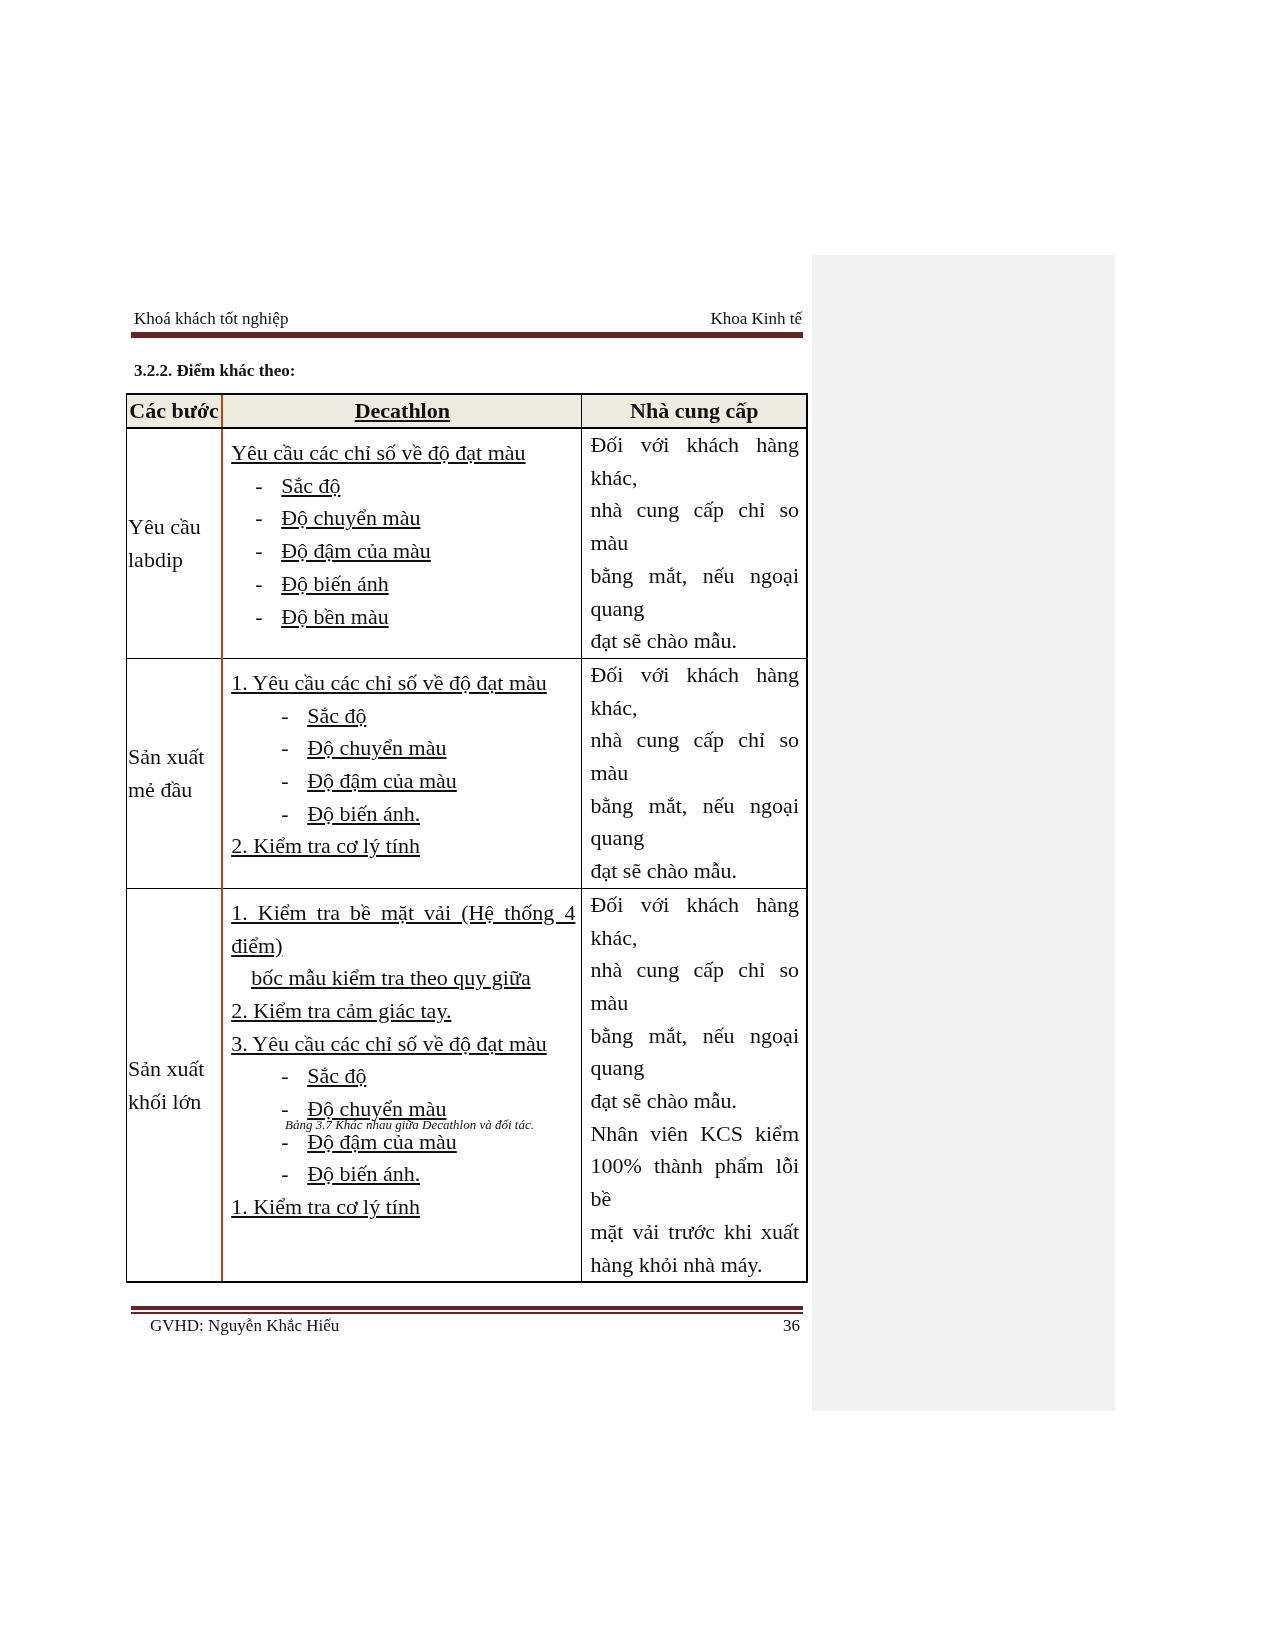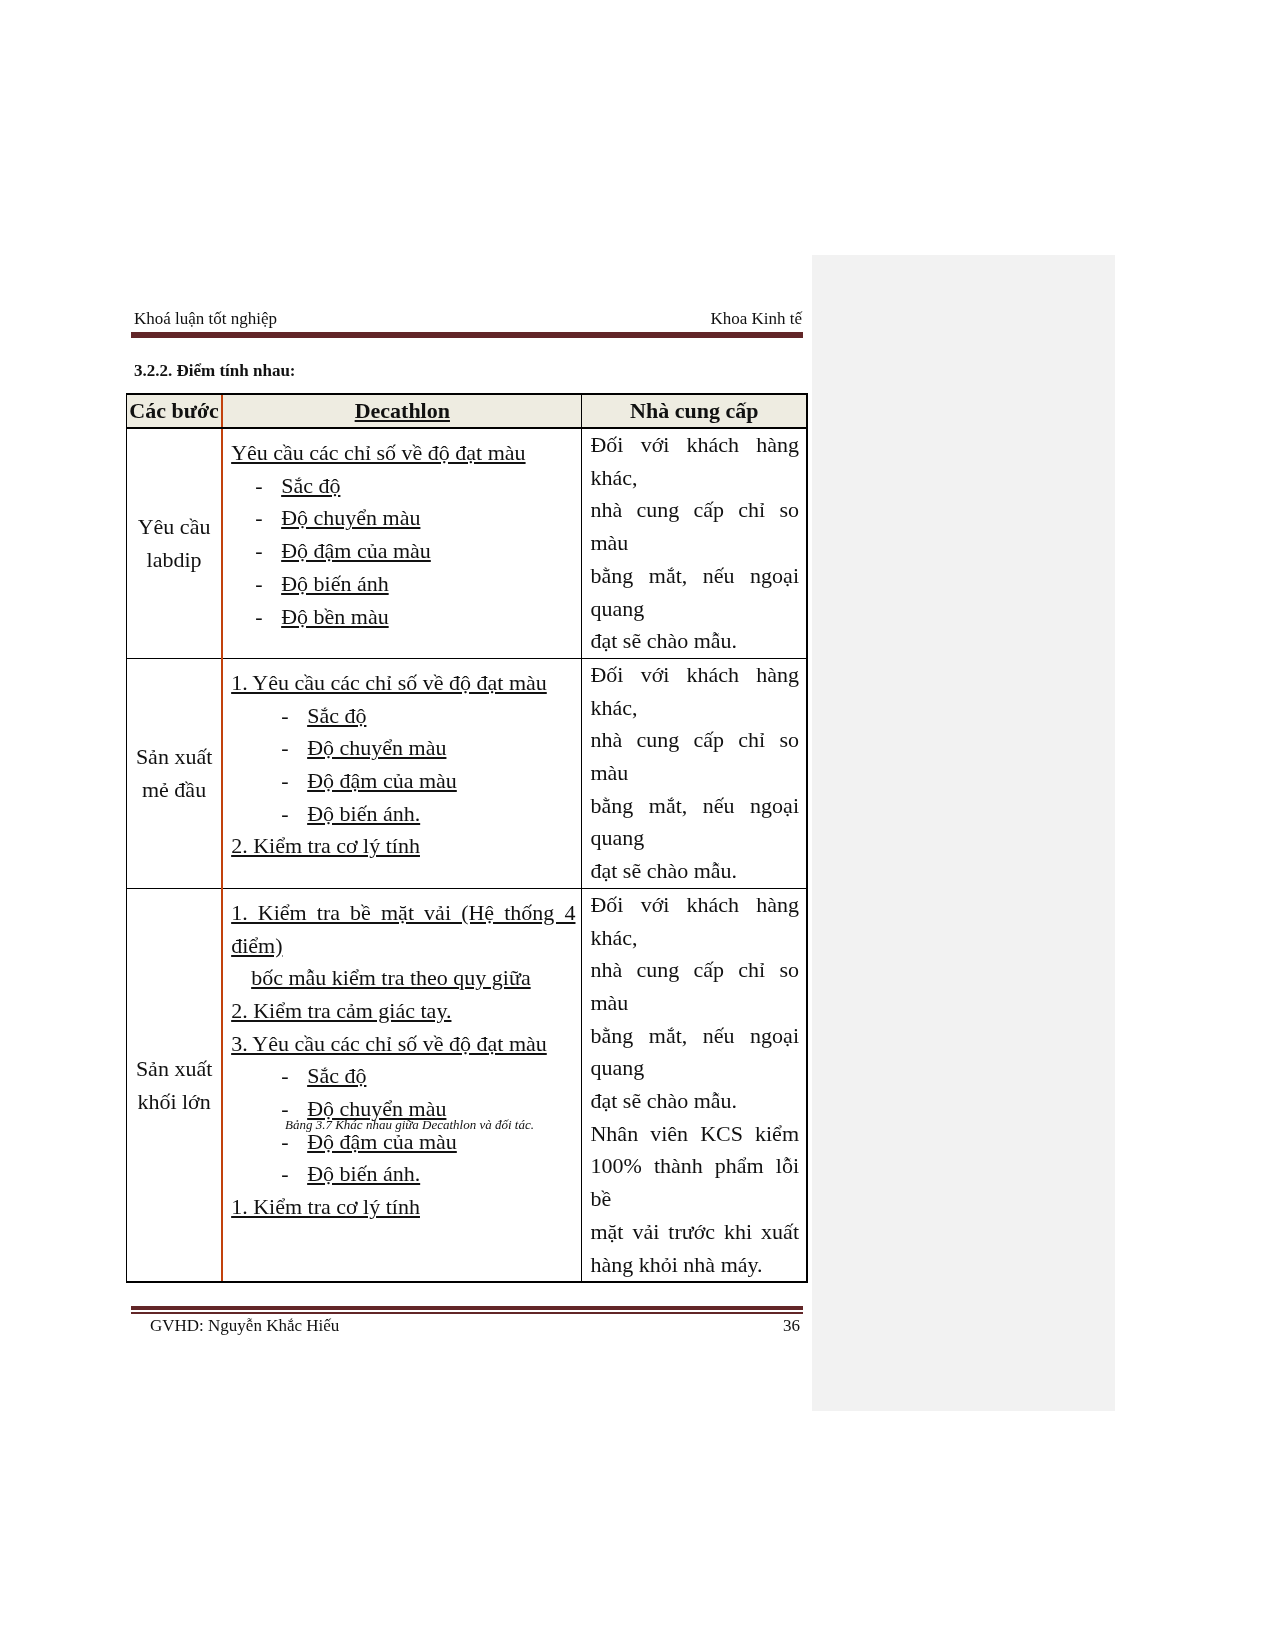--- a/index.html
+++ b/index.html
@@ -12,21 +12,21 @@
   .header-rule { position:absolute; left:131px; top:332px; width:672px; height:6px; background:#622628; }
   .section-title { position:absolute; left:134px; top:361px; font-size:17px; font-weight:bold; }
   table.cmp { position:absolute; left:126px; top:393px; width:682px; border-collapse:collapse; font-size:22px; }
   table.cmp th, table.cmp td { border:1px solid #000; vertical-align:top; }
   table.cmp thead th { background:#eeece1; font-weight:bold; height:32px; vertical-align:middle; border-top:2px solid #000; border-bottom:2px solid #000; text-align:center; padding:0; }
   table.cmp .c1 { width:98px; }
   table.cmp .c2 { width:355px; border-left:2px solid #c2410c;text-decoration:underline; }
   table.cmp .c3 { width:222px; }
   table.cmp th:last-child, table.cmp td:last-child { border-right:2px solid #000; }
   table.cmp tbody tr:last-child td { border-bottom:2px solid #000; }
-  td.step { text-align:center; vertical-align:middle !important; line-height:33px; }
+  td.step { text-align:left; vertical-align:middle !important; line-height:33px; }
   td.dec { padding:8px 6px 0 8px; line-height:32.7px; }
   td.sup { padding:0 7px 0 8px; line-height:32.7px; text-align:justify; }
   .line { display:block; white-space:nowrap; }
   .bul { display:block; white-space:nowrap; }
   .bul .dash { display:inline-block; width:26px; text-align:left; }
   .bul.l1 { padding-left:24px; }
   .bul.l2 { padding-left:50px; }
   .num-cont { display:block; padding-left:20px; white-space:nowrap; }
   .just { text-align:justify; text-align-last:justify; display:block; }
   .caption { position:absolute; left:285px; top:1117px; font-size:13px; font-style:italic; }
@@ -35,26 +35,26 @@
   .page-footer { position:absolute; left:134px; top:1316px; width:666px; font-size:17px; }
   .page-footer .left { position:absolute; left:16px; top:0; }
   .page-footer .right { position:absolute; right:0; top:0;margin-left:37px; }
 </style>
 </head>
 <body>
 
 <div class="comment-pane"></div>
 
 <div class="page-header">
-  <span class="left">Khoá luận tốt nghiệp</span>
+  <span class="left">Khoá khách tốt nghiệp</span>
   <span class="right">Khoa Kinh tế</span>
 </div>
 <div class="header-rule"></div>
 
-<div class="section-title">3.2.2.  Điểm tính nhau:</div>
+<div class="section-title">3.2.2.  Điểm khác theo:</div>
 
 <table class="cmp">
   <thead>
     <tr>
       <th class="c1">Các bước</th>
       <th class="c2">Decathlon</th>
       <th class="c3">Nhà cung cấp</th>
     </tr>
   </thead>
   <tbody>

